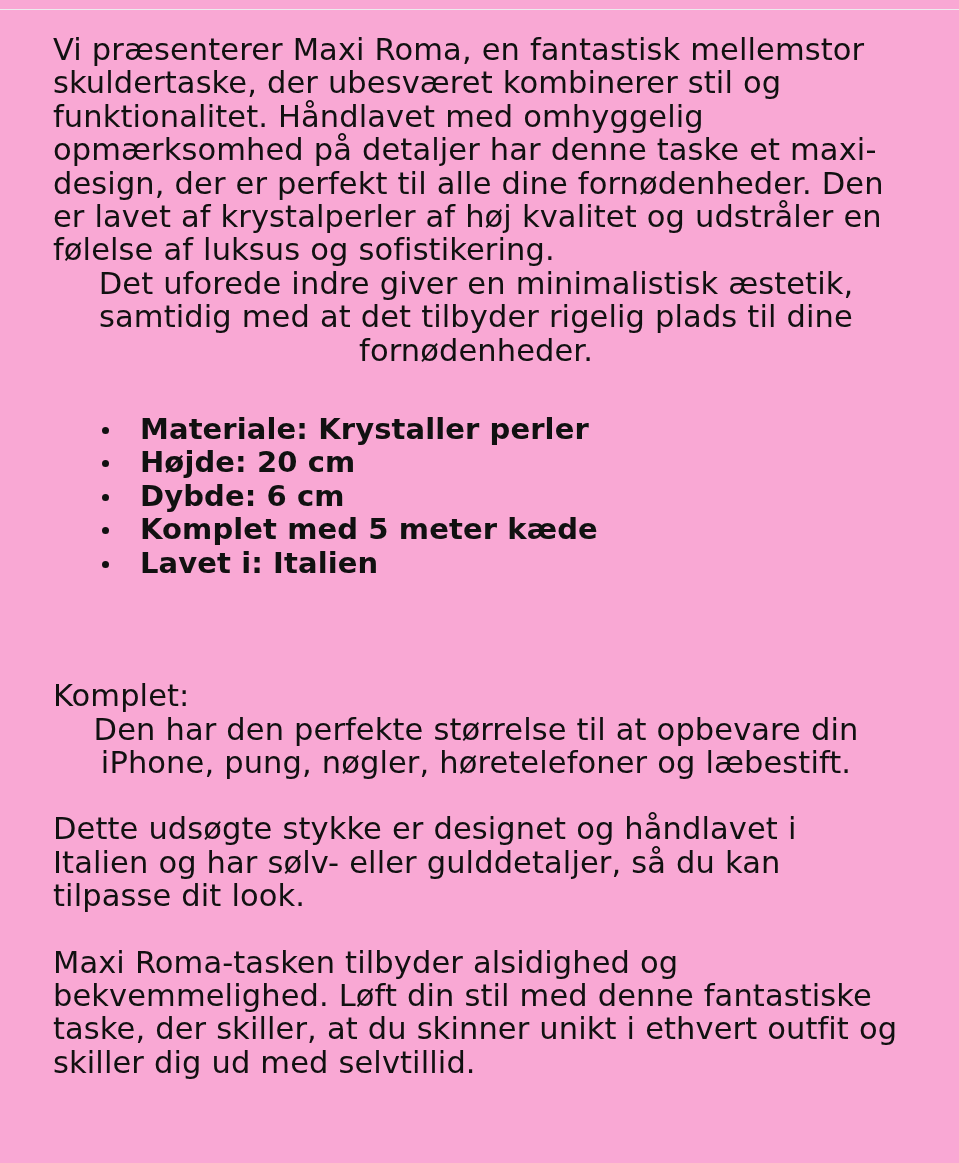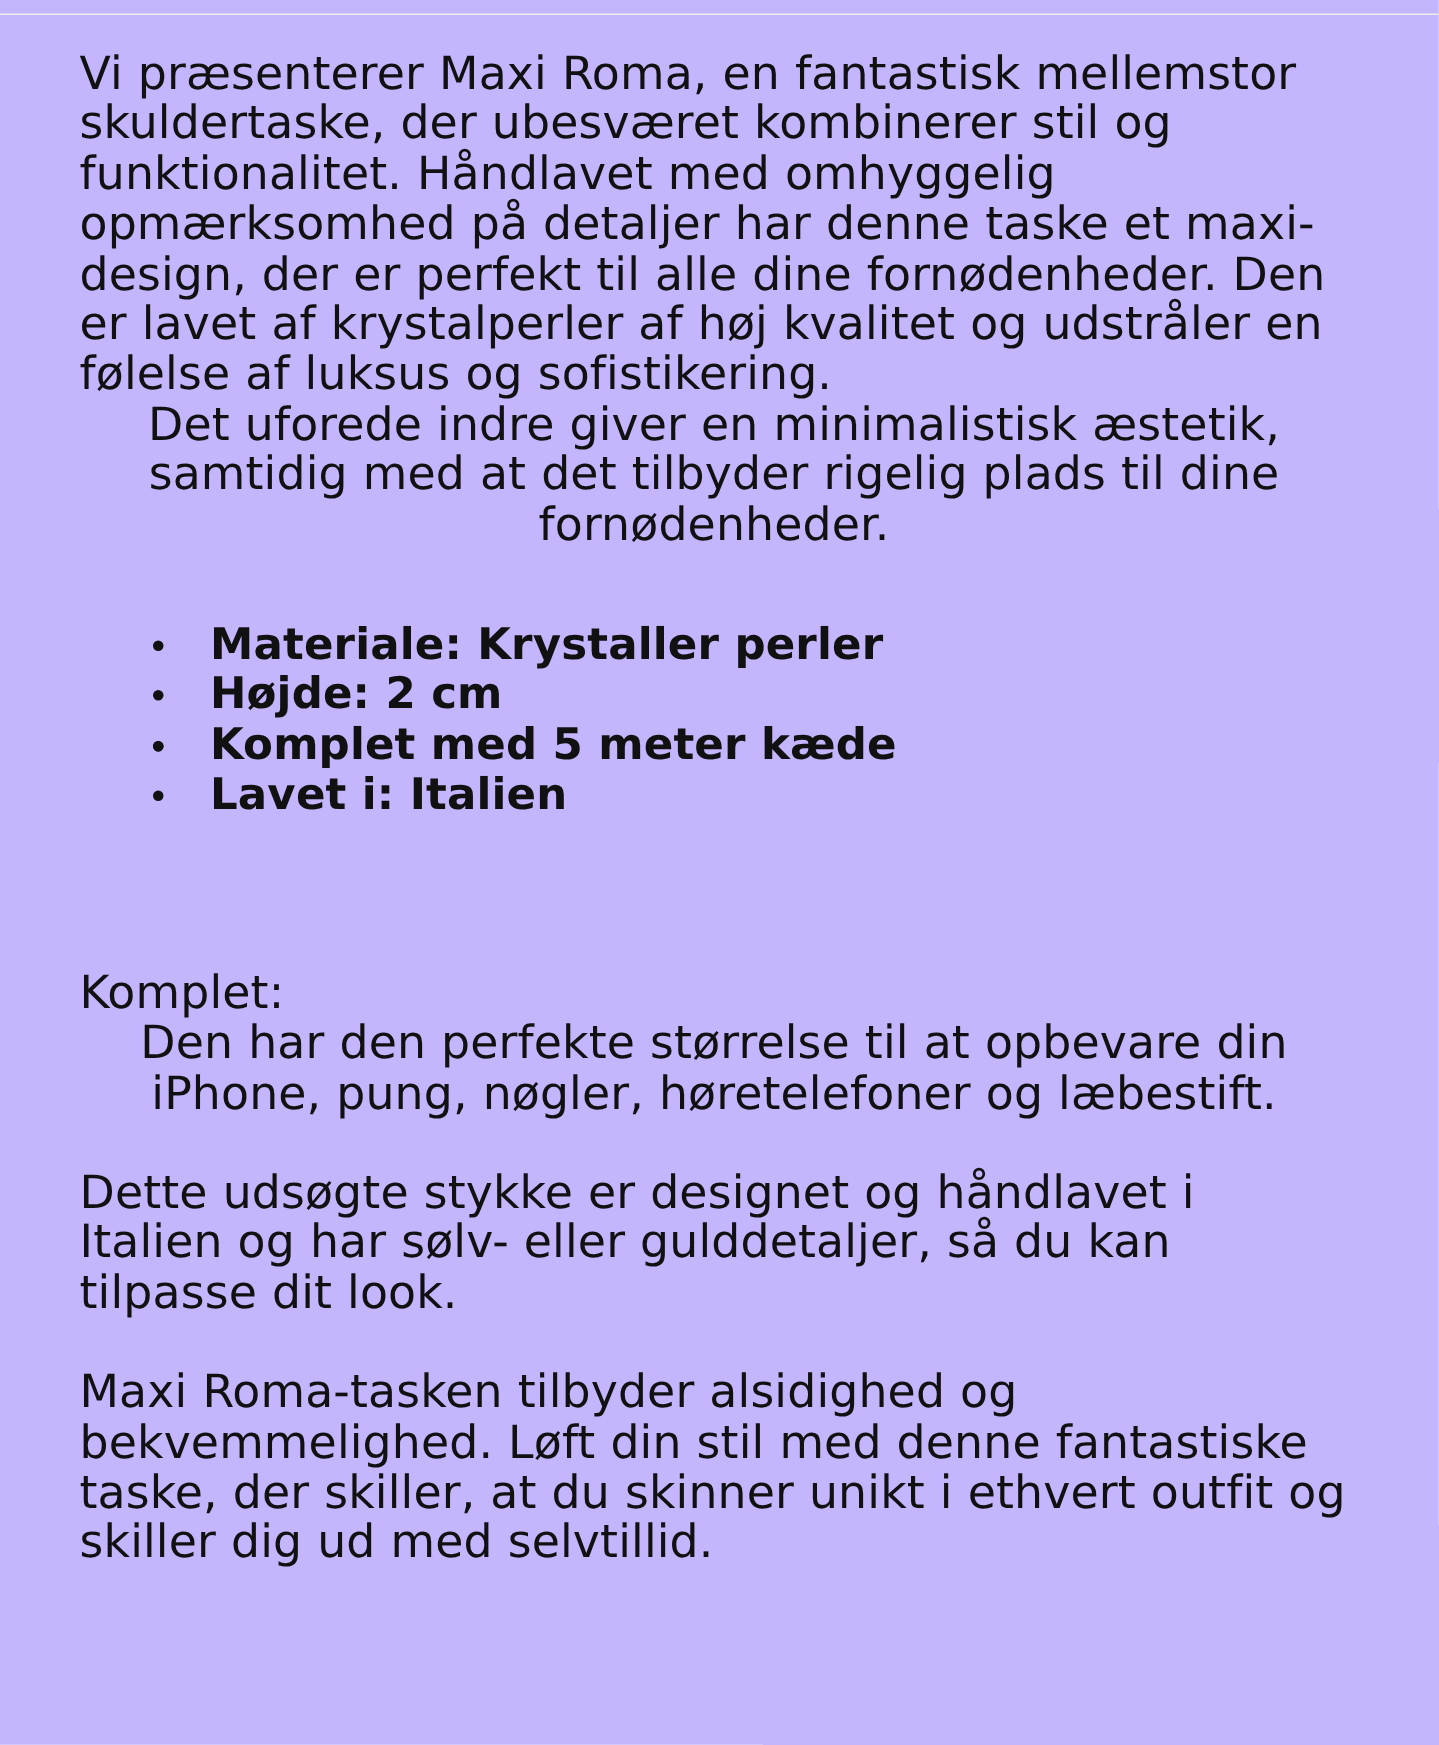--- a/index.html
+++ b/index.html
@@ -13,21 +13,21 @@
     background: #ffffff;
     font-family: "DejaVu Sans", "Liberation Sans", sans-serif;
     color: #111111;
     overflow: hidden;
   }
 
   .page {
     position: relative;
     width: 959px;
     height: 1163px;
-    background: #c4b5fd;
+    background: #f9a8d4;
     box-sizing: border-box;
     padding-left: 12px;
   }
 
   
   .top-divider {
     position: absolute;
     top: 9px;
     left: 0;
     width: 959px;
@@ -99,24 +99,25 @@
 
     <div class="gap-2"></div>
 
     <ul class="spec-list">
       <li class="spec-item">
         <span class="spec-bullet"></span>
         <span>Materiale: Krystaller perler</span>
       </li>
       <li class="spec-item">
         <span class="spec-bullet"></span>
-        <span>Højde: 2 cm</span>
+        <span>Højde: 20 cm</span>
       </li>
       <li class="spec-item">
         <span class="spec-bullet"></span>
+        <span>Dybde: 6 cm</span>
       </li>
       <li class="spec-item">
         <span class="spec-bullet"></span>
         <span>Komplet med 5 meter kæde</span>
       </li>
       <li class="spec-item">
         <span class="spec-bullet"></span>
         <span>Lavet i: Italien</span>
       </li>
     </ul>

